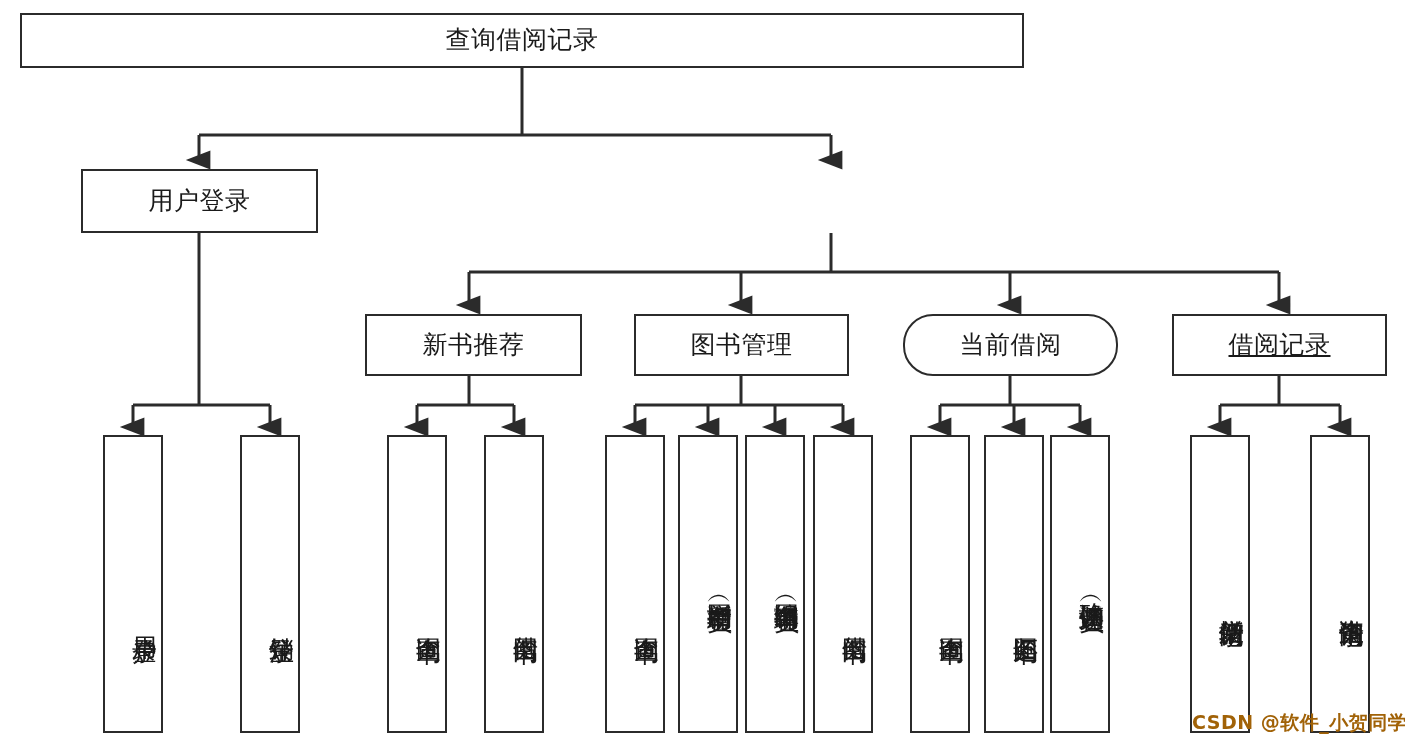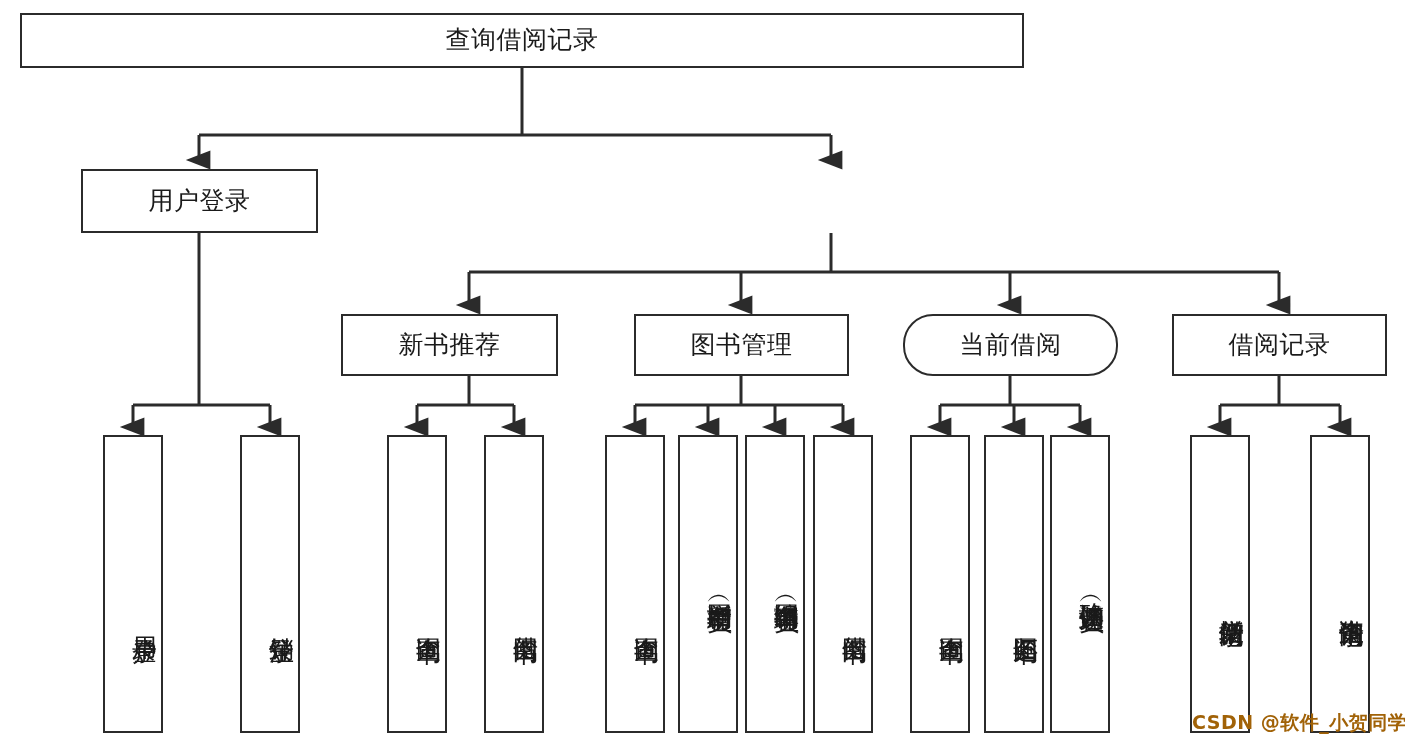--- a/index.html
+++ b/index.html
@@ -126,33 +126,33 @@
 
   <div class="node node-h" style="left:20px; top:13px; width:1004px; height:55px;">
     <span>查询借阅记录</span>
   </div>
 
   <div class="node node-h" style="left:81px; top:169px; width:237px; height:64px;">
     <span>用户登录</span>
   </div>
 
 
-  <div class="node node-h" style="left:341px; top:314px; width:217px; height:62px;">
+  <div class="node node-h" style="left:365px; top:314px; width:217px; height:62px;">
     <span>新书推荐</span>
   </div>
 
   <div class="node node-h" style="left:634px; top:314px; width:215px; height:62px;">
     <span>图书管理</span>
   </div>
 
   <div class="node node-h" style="left:903px; top:314px; width:215px; height:62px;border-radius:30px;">
     <span>当前借阅</span>
   </div>
 
-  <div class="node node-h" style="left:1172px; top:314px; width:215px; height:62px;">
+  <div class="node node-h" style="left:1172px; top:314px; width:215px; height:62px;text-decoration:underline;">
     <span>借阅记录</span>
   </div>
 
   <div class="node node-v" style="left:103px; top:435px; width:60px; height:298px; padding-top:70px;">
     <span class="vtext">用户登录</span>
   </div>
 
   <div class="node node-v" style="left:240px; top:435px; width:60px; height:298px; padding-top:70px;">
     <span class="vtext">注销登录</span>
   </div>

